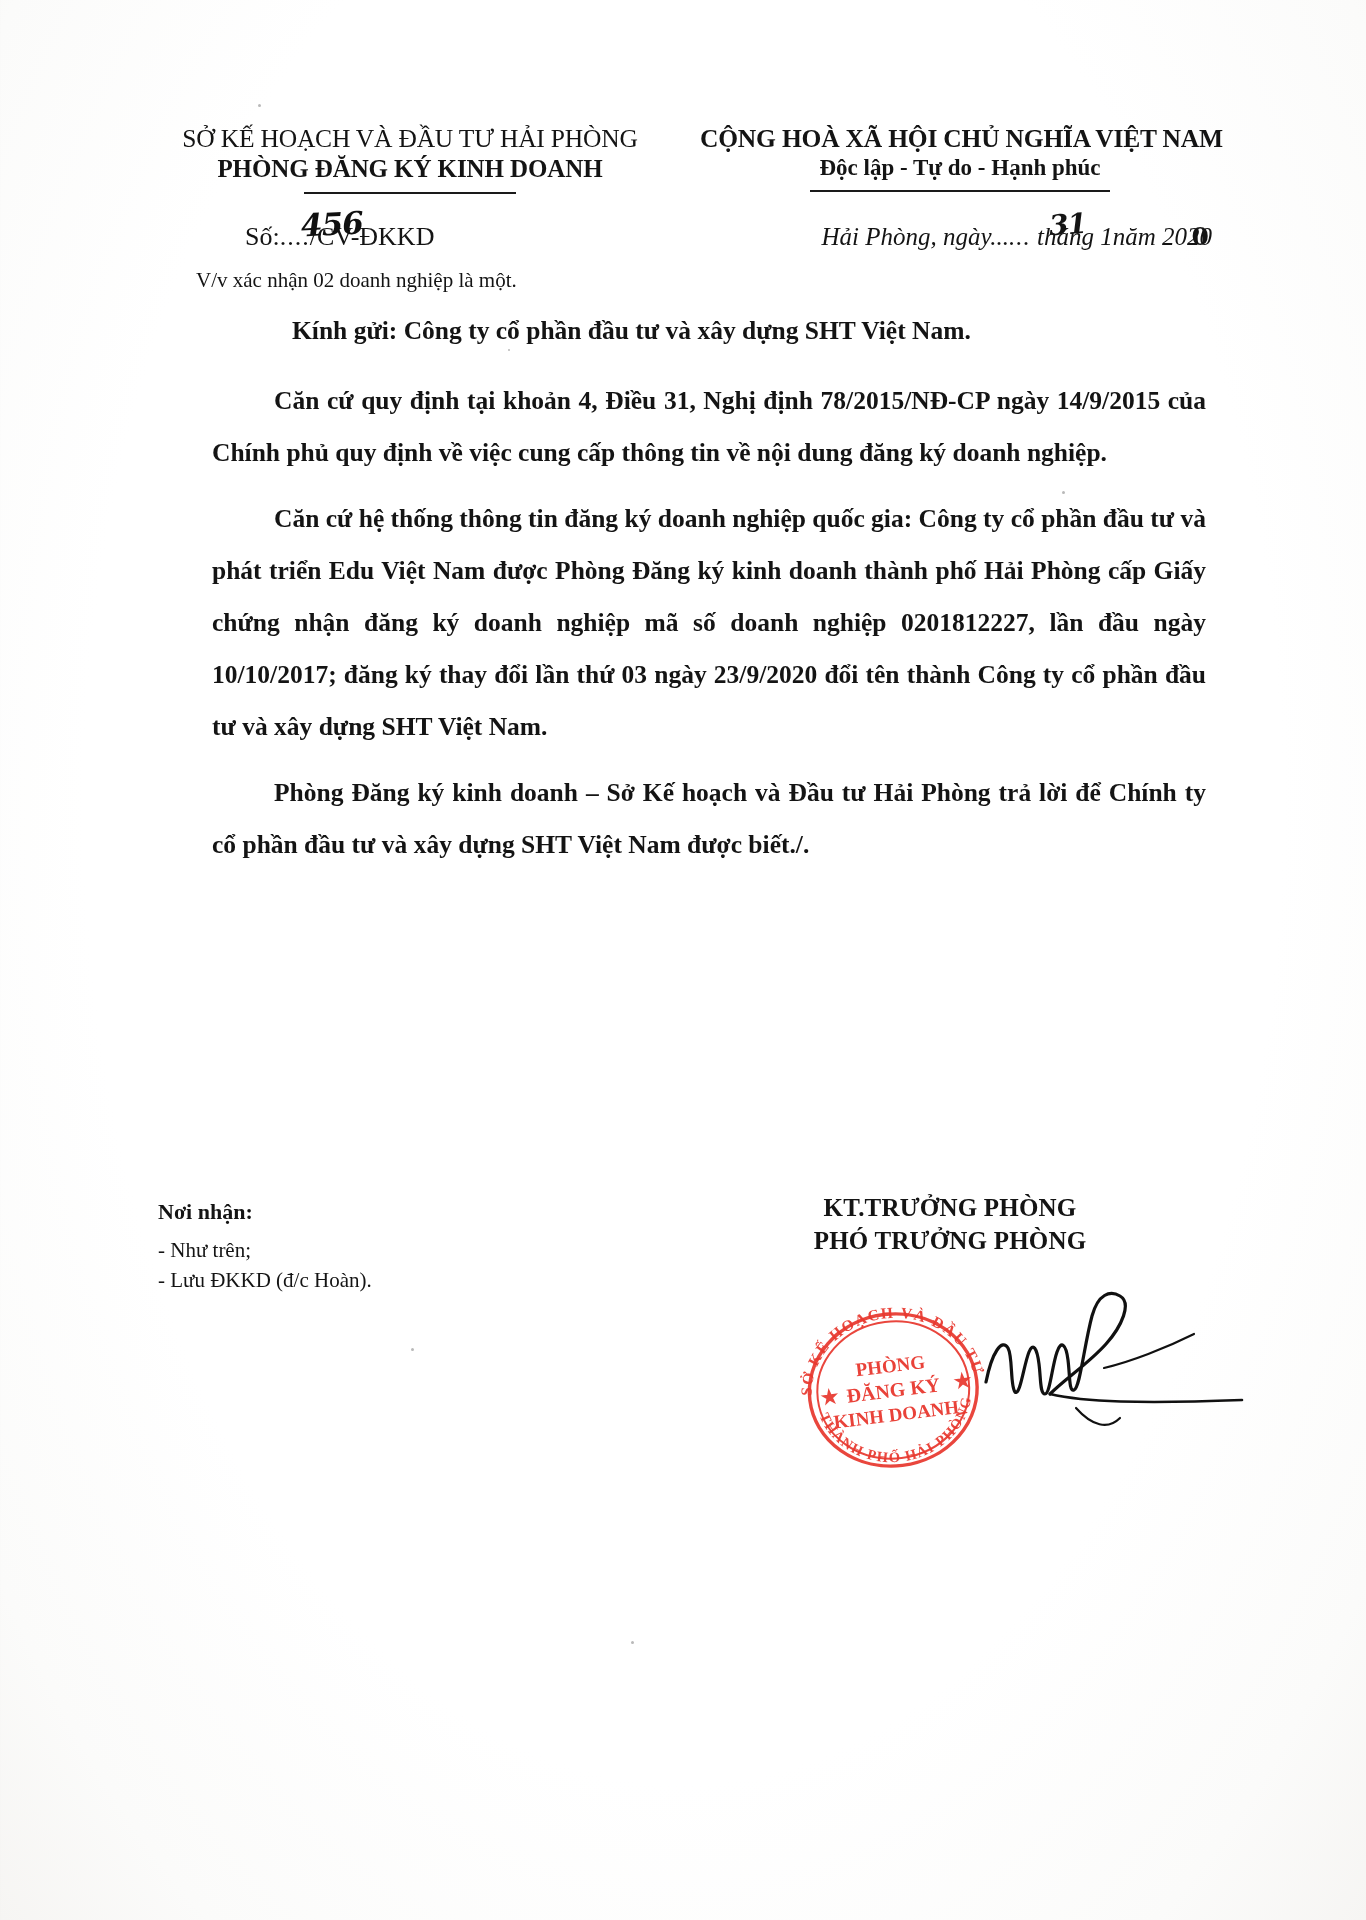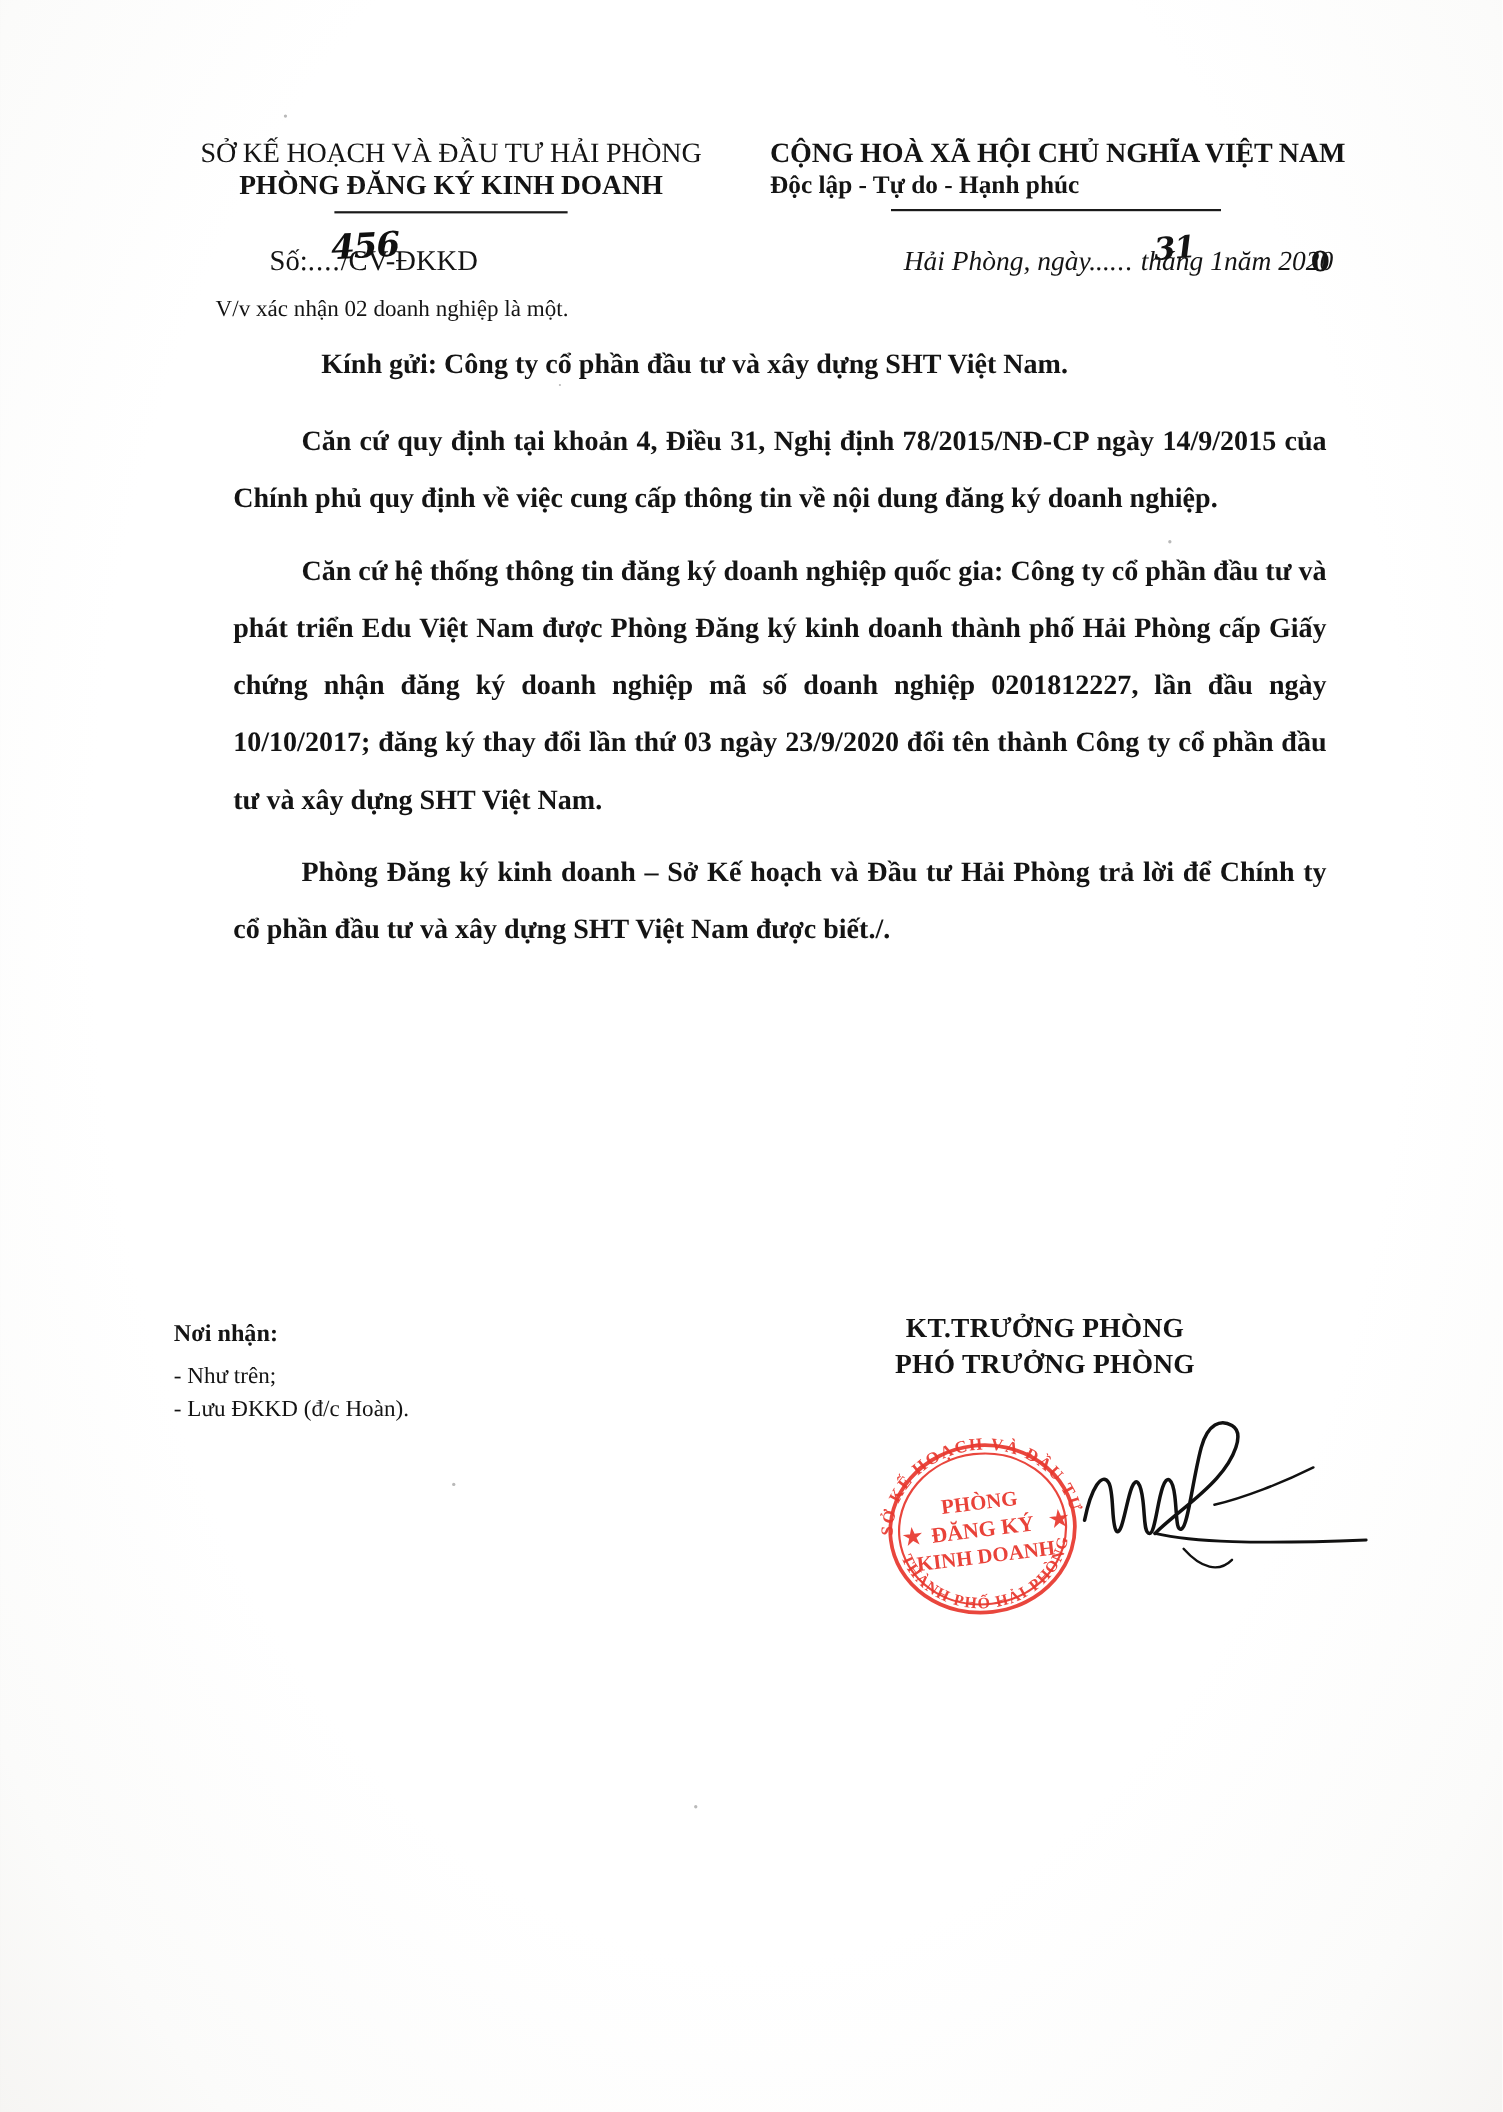--- a/index.html
+++ b/index.html
@@ -35,21 +35,21 @@
   
   .hdr{
     position:absolute;
     top:124px; left:150px; width:1070px;
     display:flex;
     justify-content:space-between;
     align-items:flex-start;
   }
   .hdr-col{position:relative;}
   .hdr-left{width:520px;text-align:center;}
-  .hdr-right{width:520px;}
+  .hdr-right{width:520px;text-align:center;}
   .org1{
     font-size:25.5px;
     letter-spacing:-0.2px;
     line-height:1.18;
     white-space:nowrap;
     font-weight:400;
   }
   .org2{
     font-size:25px;
     font-weight:700;

